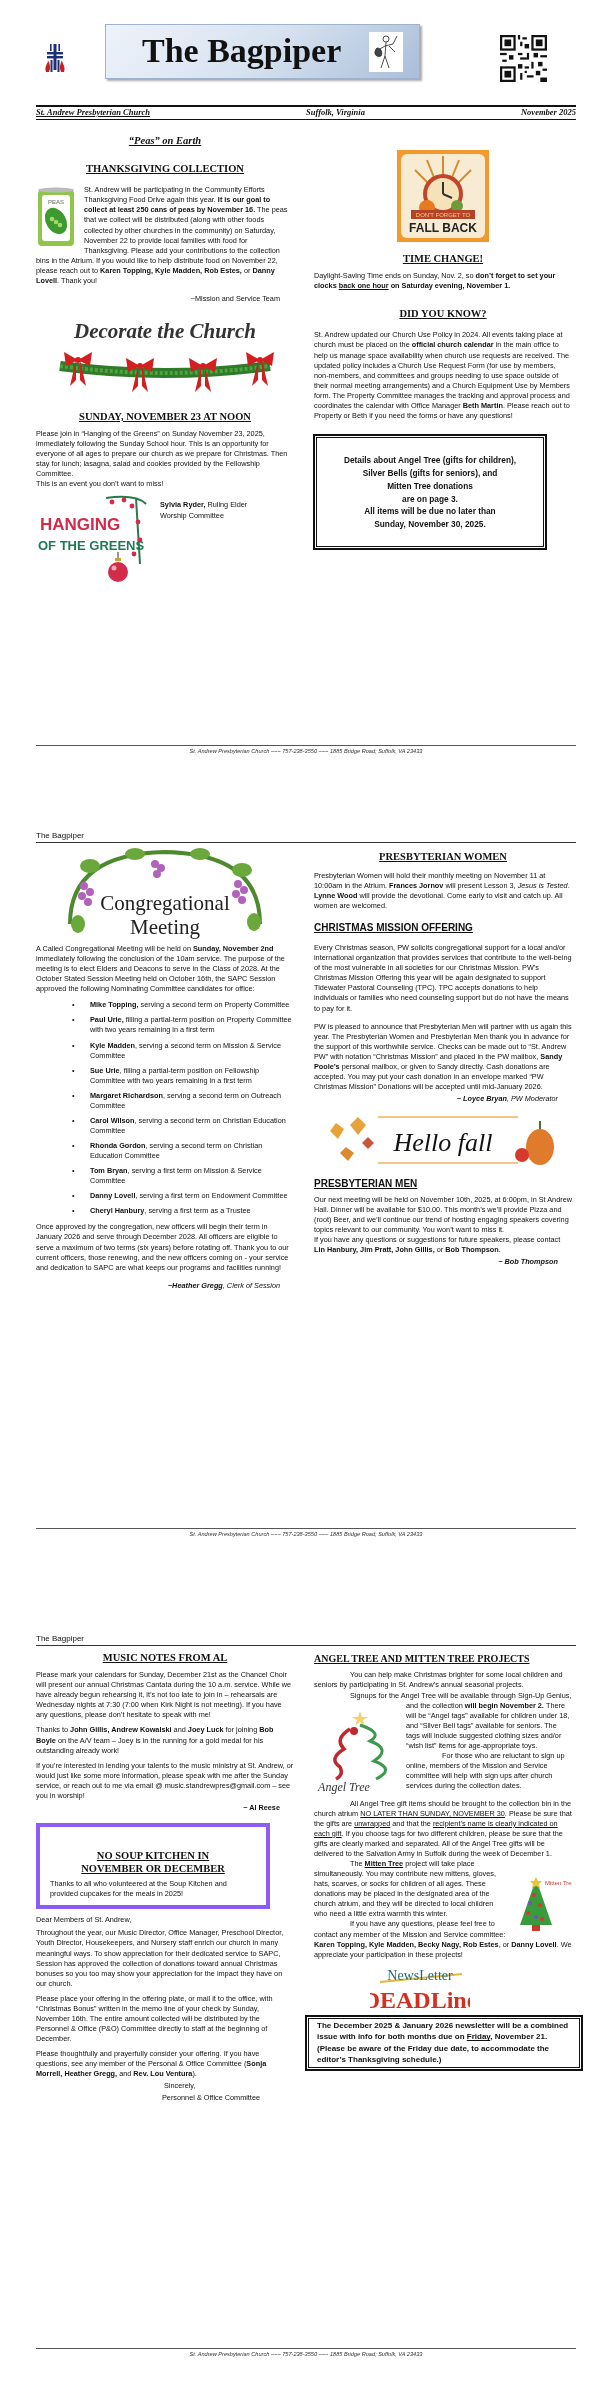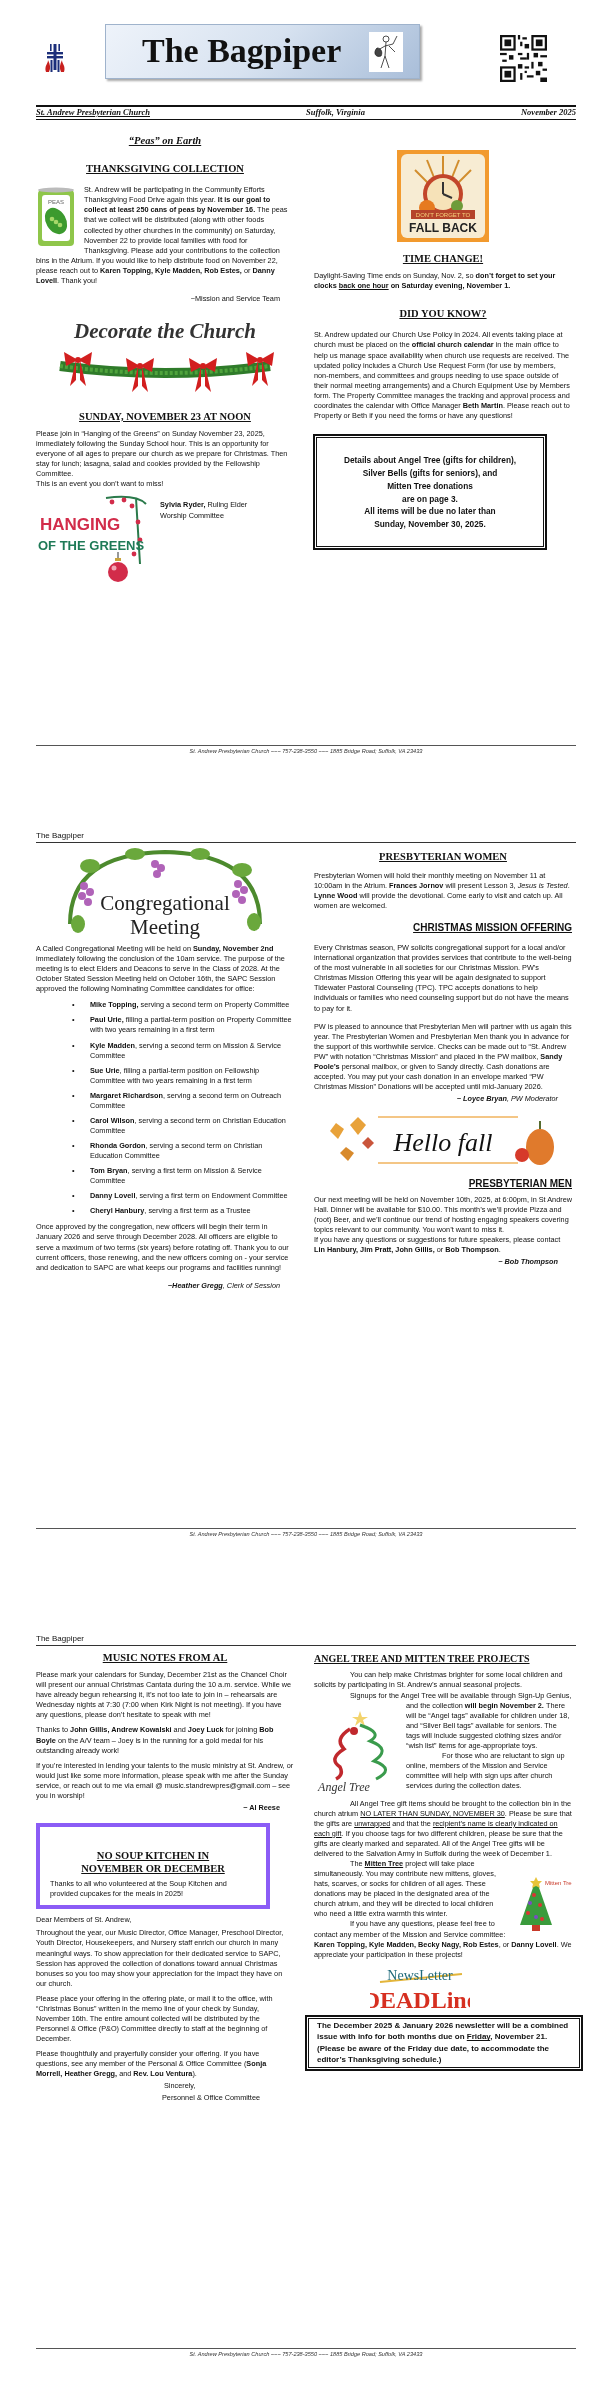--- a/index.html
+++ b/index.html
@@ -10,21 +10,21 @@
   .p2{top:830px;height:700px}
   .p3{top:1633px;height:753px}
   .col{position:absolute}
   .cl{left:36px;width:258px}
   .cr{left:314px;width:258px}
   p{margin-bottom:5px}
   b{font-weight:bold}
   i{font-style:italic}
   u{text-decoration:underline}
   .h{font-family:"Liberation Serif",serif;font-weight:bold;text-decoration:underline;text-align:center;font-size:10.5px;line-height:1.25;margin:6px 0 6px}
-  .hs{font-family:"Liberation Sans",sans-serif;font-weight:bold;text-decoration:underline;text-align:right;font-size:10px;margin:6px 0}
+  .hs{font-family:"Liberation Sans",sans-serif;font-weight:bold;text-decoration:underline;text-align:left;font-size:10px;margin:6px 0}
   .sig{text-align:right;margin-right:14px}
   .running{position:absolute;left:36px;width:540px;top:0;font-size:8px;border-bottom:1px solid #333;padding-bottom:1px}
   .footer{position:absolute;left:36px;width:540px;border-top:1px solid #555;text-align:center;font-style:italic;font-size:5.6px;padding-top:2px;color:#333}
   
   .mast{position:absolute;top:24px;left:105px;width:315px;height:55px;border:1px solid #9fb3cc;background:linear-gradient(135deg,#eef3fa 0%,#d7e2f0 50%,#a9bed9 100%);box-shadow:2px 2px 2px #aaa}
   .mast-title{position:absolute;left:36px;top:6px;font-family:"Liberation Serif",serif;font-weight:bold;font-size:34px;line-height:40px;color:#111}
   .piper{position:absolute;right:16px;top:7px;width:34px;height:40px;background:#fff}
   .logo{position:absolute;left:44px;top:42px;width:22px;height:32px}
   .qr{position:absolute;left:500px;top:35px;width:47px;height:47px}
   .dateline{position:absolute;left:36px;top:105px;width:540px;border-top:2px solid #111;border-bottom:1px solid #111;font-family:"Liberation Serif",serif;font-style:italic;font-weight:bold;font-size:8.5px;display:flex;justify-content:space-between;padding:0 0 0 0}
@@ -312,21 +312,21 @@
     <p style="margin-bottom:3px">Dear Members of St. Andrew,</p>
     <p>Throughout the year, our Music Director, Office Manager, Preschool Director, Youth Director, Housekeepers, and Nursery staff enrich our church in many meaningful ways. To show appreciation for their dedicated service to SAPC, Session has approved the collection of donations toward annual Christmas bonuses so you too may show your appreciation for the impact they have on our church.</p>
     <p>Please place your offering in the offering plate, or mail it to the office, with “Christmas Bonus” written in the memo line of your check by Sunday, November 16th. The entire amount collected will be distributed by the Personnel &amp; Office (P&amp;O) Committee directly to staff at the beginning of December.</p>
     <p style="margin-bottom:2px"><span>Please thoughtfully and prayerfully consider your offering. If you have questions, see any member of the Personal &amp; Office Committee (</span><b>Sonja Morrell, Heather Gregg,</b><span> and </span><b>Rev. Lou Ventura</b><span>).</span></p>
     <div style="margin-left:128px">Sincerely,</div>
     <div style="margin-left:126px;margin-top:2px">Personnel &amp; Office Committee</div>
   </div>
 
   <div class="col cr" style="top:16px">
     <div class="h" style="text-align:left;font-size:10px;margin-top:4px;margin-bottom:4px">ANGEL TREE AND MITTEN TREE PROJECTS</div>
-    <p class="indent" style="margin-bottom:1px">You can help make Christmas brighter for some local children and solicits by participating in St. Andrew’s annual seasonal projects.</p>
+    <p class="indent" style="margin-bottom:1px">You can help make Christmas brighter for some local children and seniors by participating in St. Andrew’s annual seasonal projects.</p>
     <p class="indent" style="margin-bottom:0">
       <span>Signups for the Angel Tree will be available through Sign-Up Genius, and the collection </span><b>will begin November 2.</b>
       <svg class="floatl" width="84" height="92" viewBox="0 0 84 92" style="margin-top:4px">
         <path d="M46 6 L48 12 L54 12 L49 15 L51 21 L46 17 L41 21 L43 15 L38 12 L44 12Z" fill="#f3d36c"></path>
         <path d="M46 20 Q70 28 56 36 Q78 44 60 56 Q82 64 62 74" stroke="#3a9b4c" stroke-width="3" fill="none"></path>
         <path d="M36 24 Q20 34 30 44 Q14 54 26 62 Q30 70 22 74" stroke="#c0282d" stroke-width="3.5" fill="none"></path>
         <circle cx="40" cy="26" r="4" fill="#c0282d"></circle>
         <text x="30" y="86" font-size="12" font-style="italic" font-family="Liberation Serif, serif" fill="#333" text-anchor="middle">Angel Tree</text>
       </svg>
       <span>  There will be “Angel tags” available for children under 18, and “Silver Bell tags” available for seniors.  The tags will include suggested clothing sizes and/or “wish list” items for age-appropriate toys.</span>

